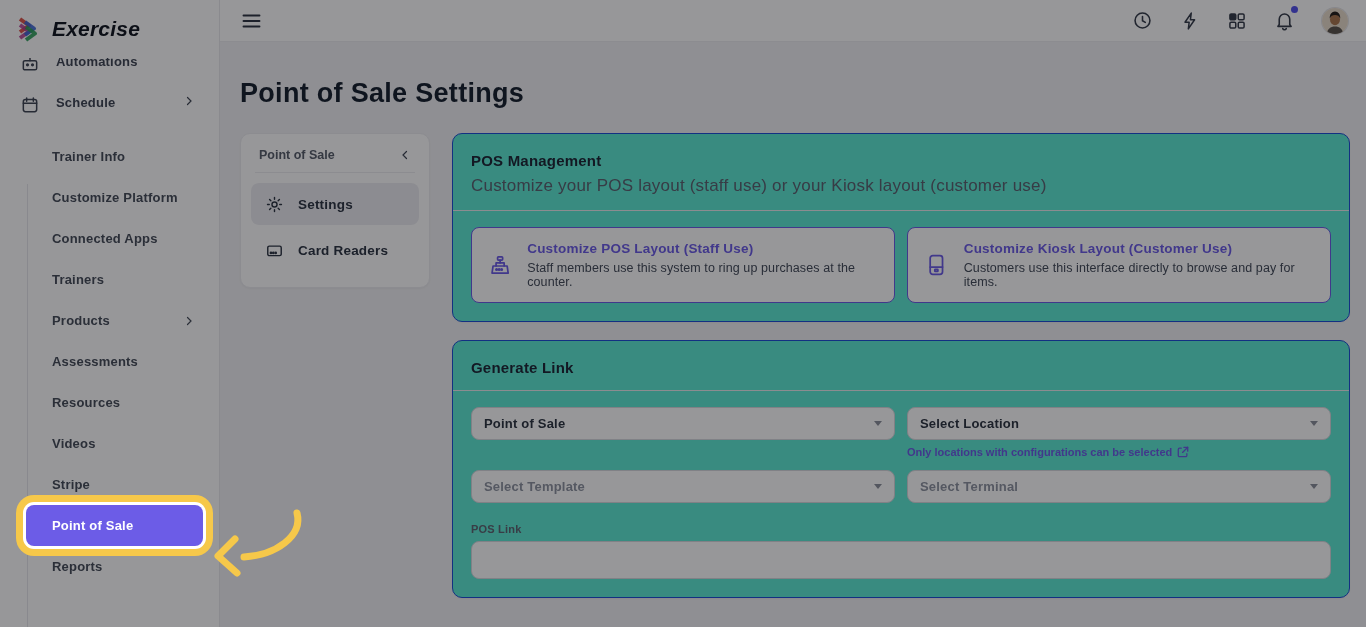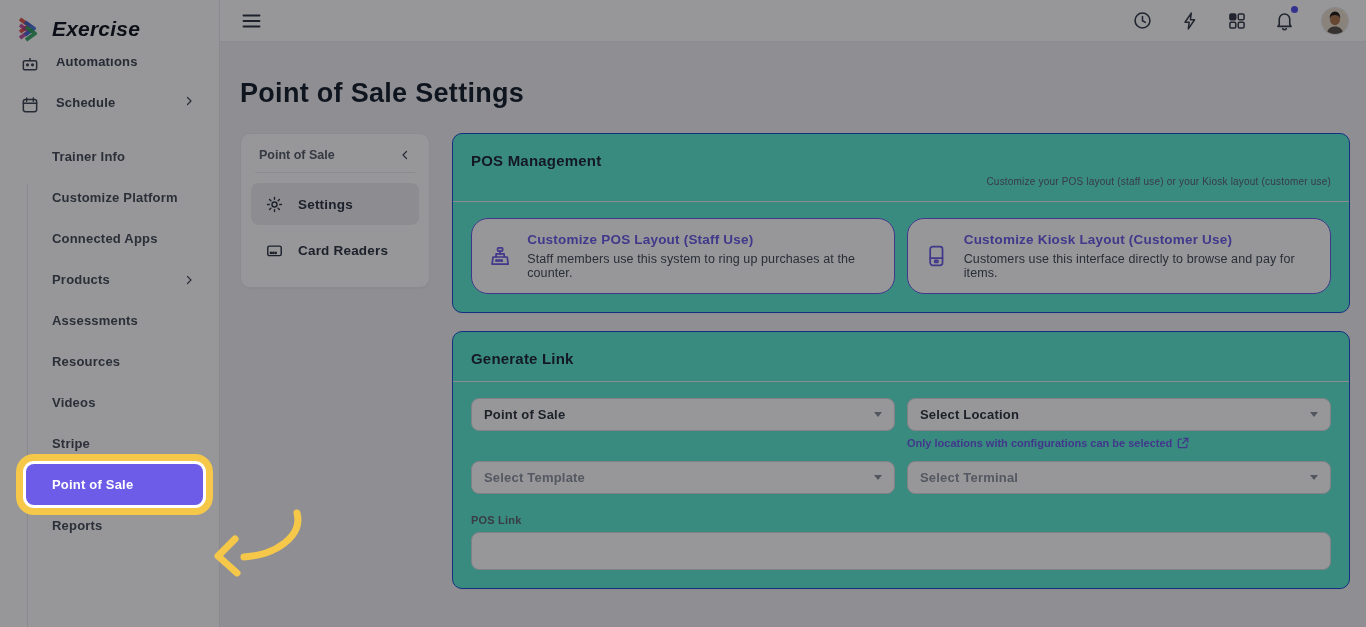--- a/index.html
+++ b/index.html
@@ -50,25 +50,25 @@
   .pos-item { height:42px; display:flex; align-items:center; gap:14px; padding:0 14px;
     border-radius:8px; color:#2c3442; cursor:pointer; margin-bottom:4px; }
   .pos-item.active { background:#ededf1; }
   .pos-item-label { font-size:13.5px; font-weight:700; letter-spacing:.2px; }
 
   
   .col { flex:1; display:flex; flex-direction:column; gap:18px; }
   .panel { background:#5eead4; border:1px solid #1d4ed8; border-radius:10px; padding:18px;
     box-shadow:0 1px 2px rgba(20,20,40,.04); }
   .panel-h { font-size:15px; font-weight:700; color:#1c2534; letter-spacing:.2px; }
-  .panel-sub { font-size:10px; color:#5a6270; margin-top:7px; letter-spacing:.2px;text-align:right; }
+  .panel-sub { font-size:17px; color:#5a6270; margin-top:7px; letter-spacing:.2px; }
   .panel-div { height:1px; background:#ececf0; margin:14px -18px 0 -18px; }
 
   .cards { display:flex; gap:12px; margin-top:16px; }
-  .opt-card { flex:1; border:1.5px solid #6C5CE7; border-radius:17px; padding:13px 16px;
+  .opt-card { flex:1; border:1.5px solid #6C5CE7; border-radius:8px; padding:13px 16px;
     display:flex; align-items:center; gap:15px; background:#fff; cursor:pointer; }
   .opt-txt { display:flex; flex-direction:column; gap:5px; }
   .opt-title { font-size:13.5px; font-weight:700; color:#6C5CE7; letter-spacing:.2px; }
   .opt-desc { font-size:12.5px; color:#424a58; letter-spacing:.1px; }
 
   .gl-grid { display:grid; grid-template-columns:1fr 1fr; column-gap:12px; row-gap:12px; margin-top:16px; }
   .select { height:33px; border:1px solid #d7d9de; border-radius:8px; padding:0 12px;
     display:flex; align-items:center; justify-content:space-between; background:#fff; cursor:pointer; }
   .select-val { font-size:13px; font-weight:700; color:#2c3440; letter-spacing:.2px; }
   .select-ph { color:#8d93a0; }
@@ -128,20 +128,23 @@
 
 
       <div class="nav-sub">
           <span>Trainer Info</span>
         </div>
       <div class="nav-sub">
           <span>Customize Platform</span>
         </div>
       <div class="nav-sub">
           <span>Connected Apps</span>
+        </div>
+      <div class="nav-sub">
+          <span>Trainers</span>
         </div>
       <div class="nav-sub">
         <span>Products</span>
         <span class="nav-chev">
           <svg width="12" height="12" viewBox="0 0 24 24" fill="none" stroke="currentColor" stroke-width="2.4" stroke-linecap="round">
               <path d="M9 5l7 7-7 7"></path>
             </svg>
         </span>
       </div>
       <div class="nav-sub">

